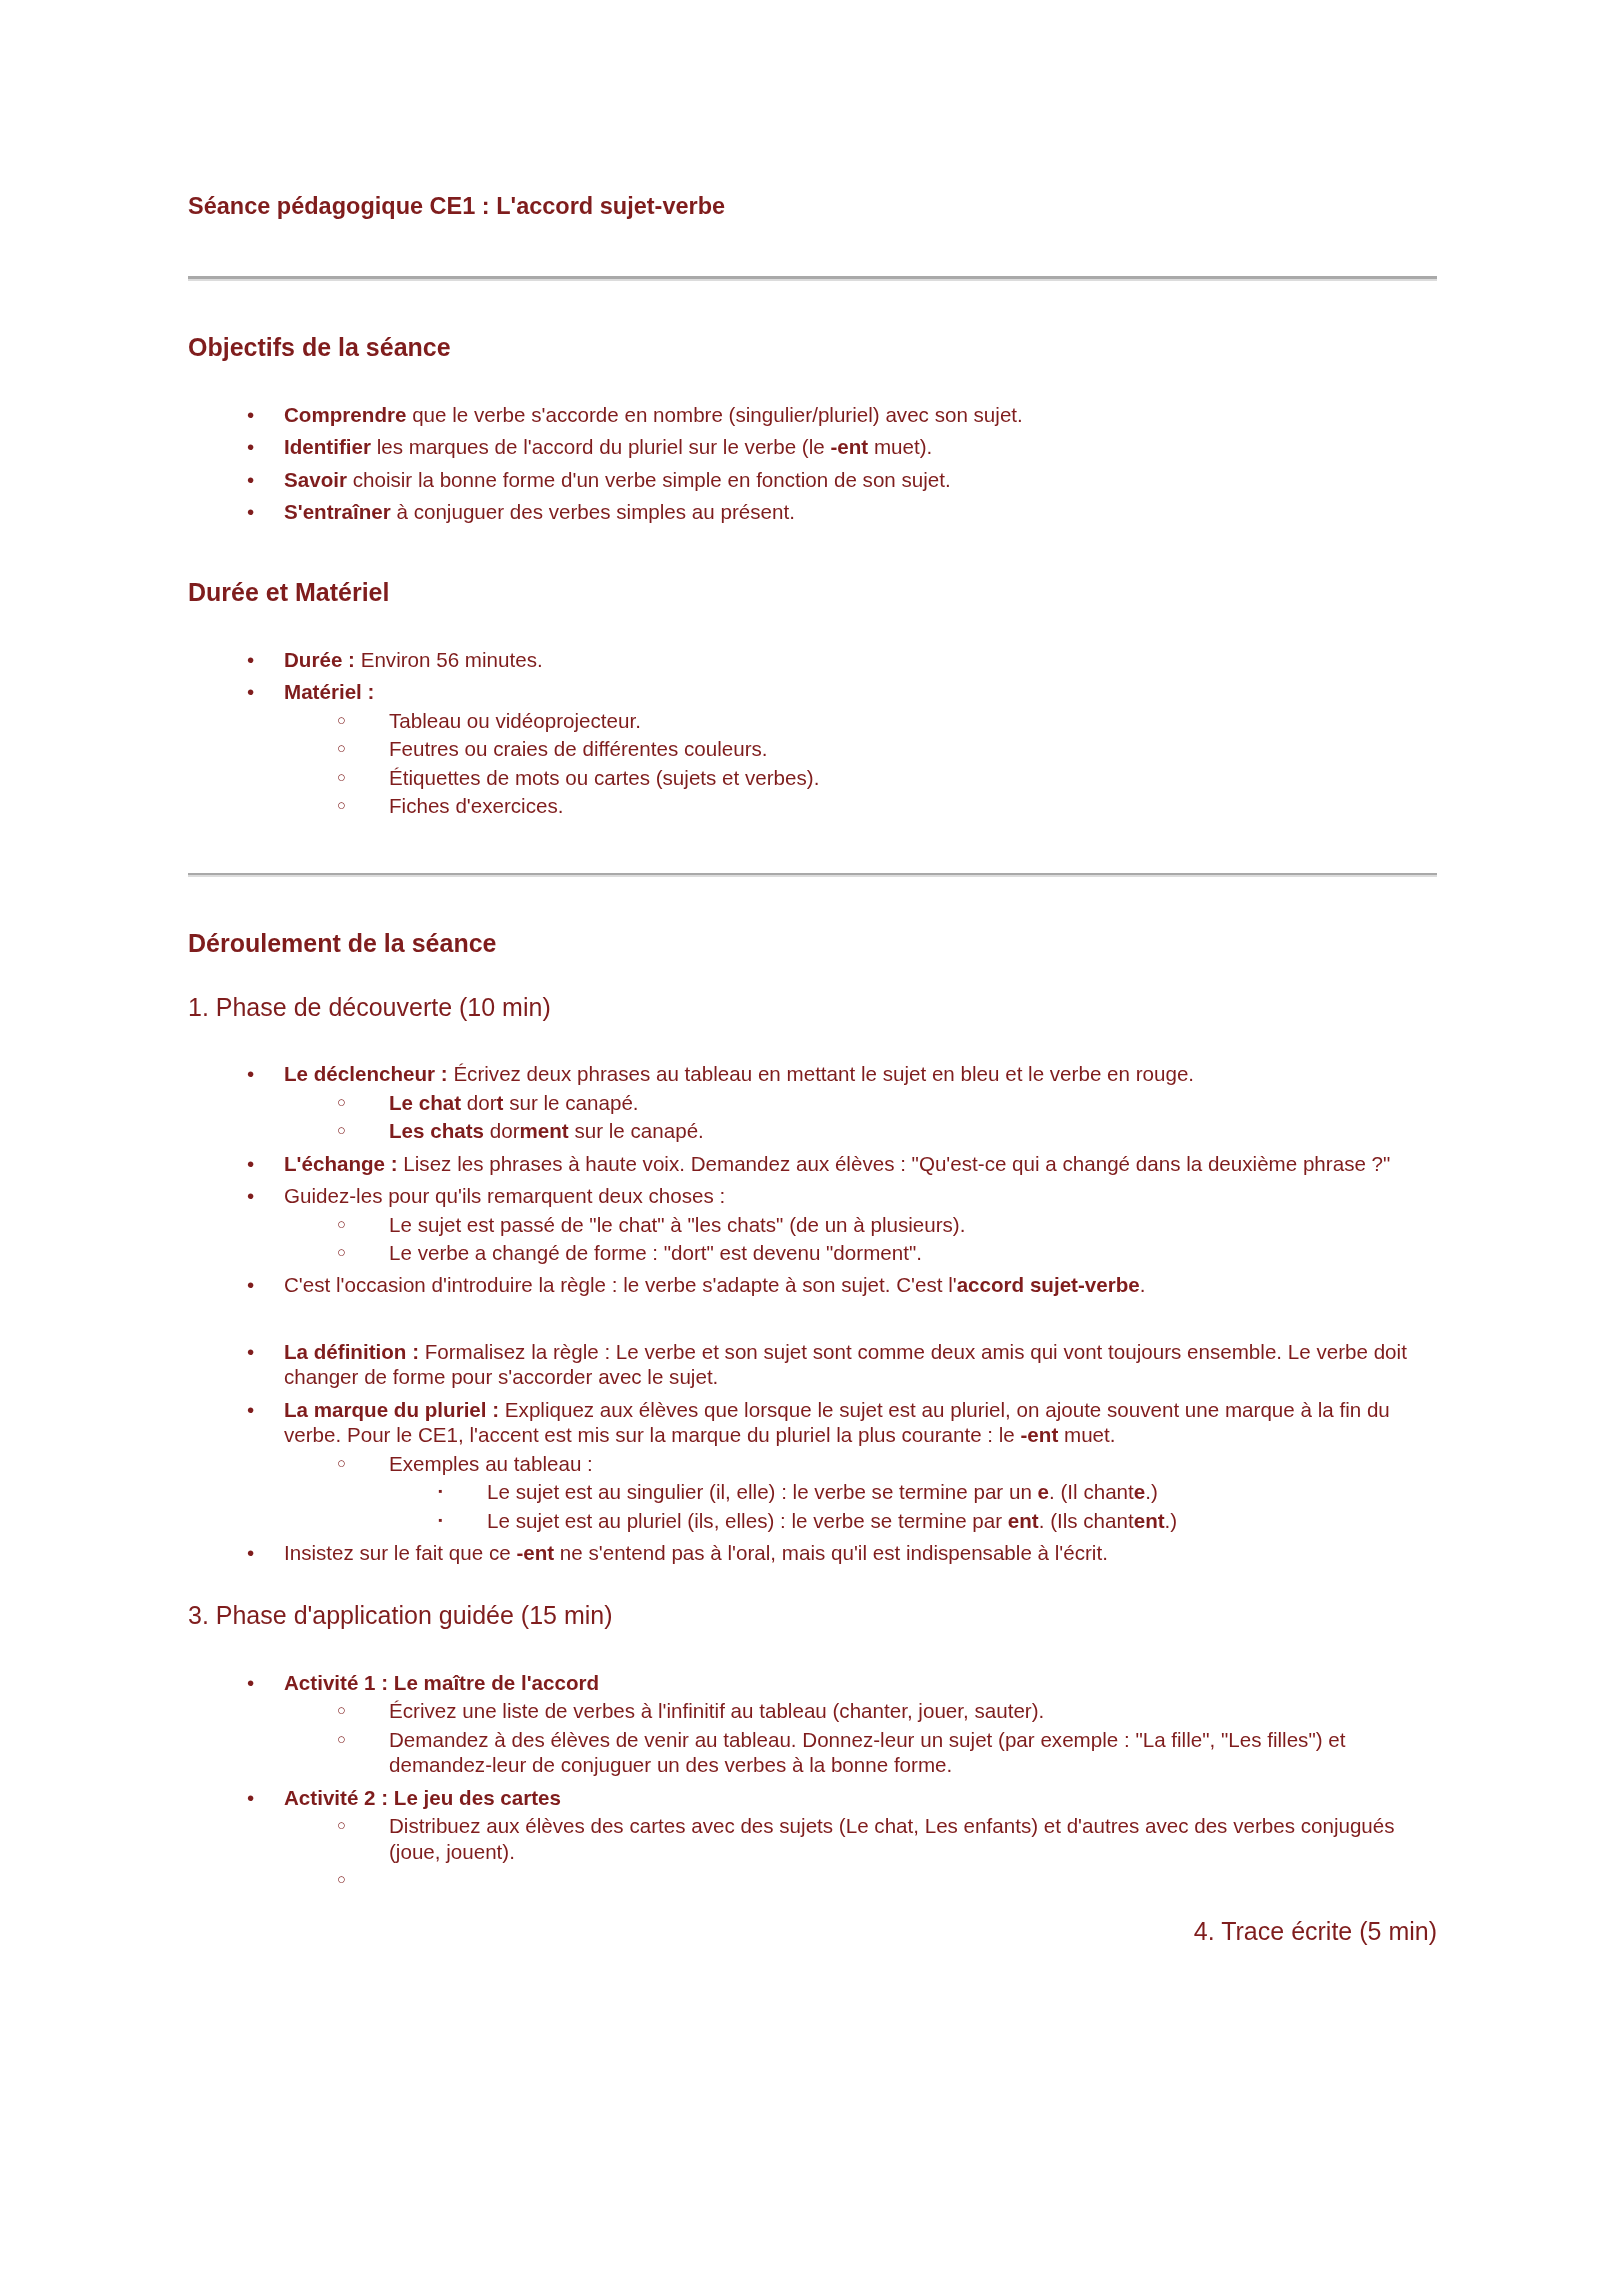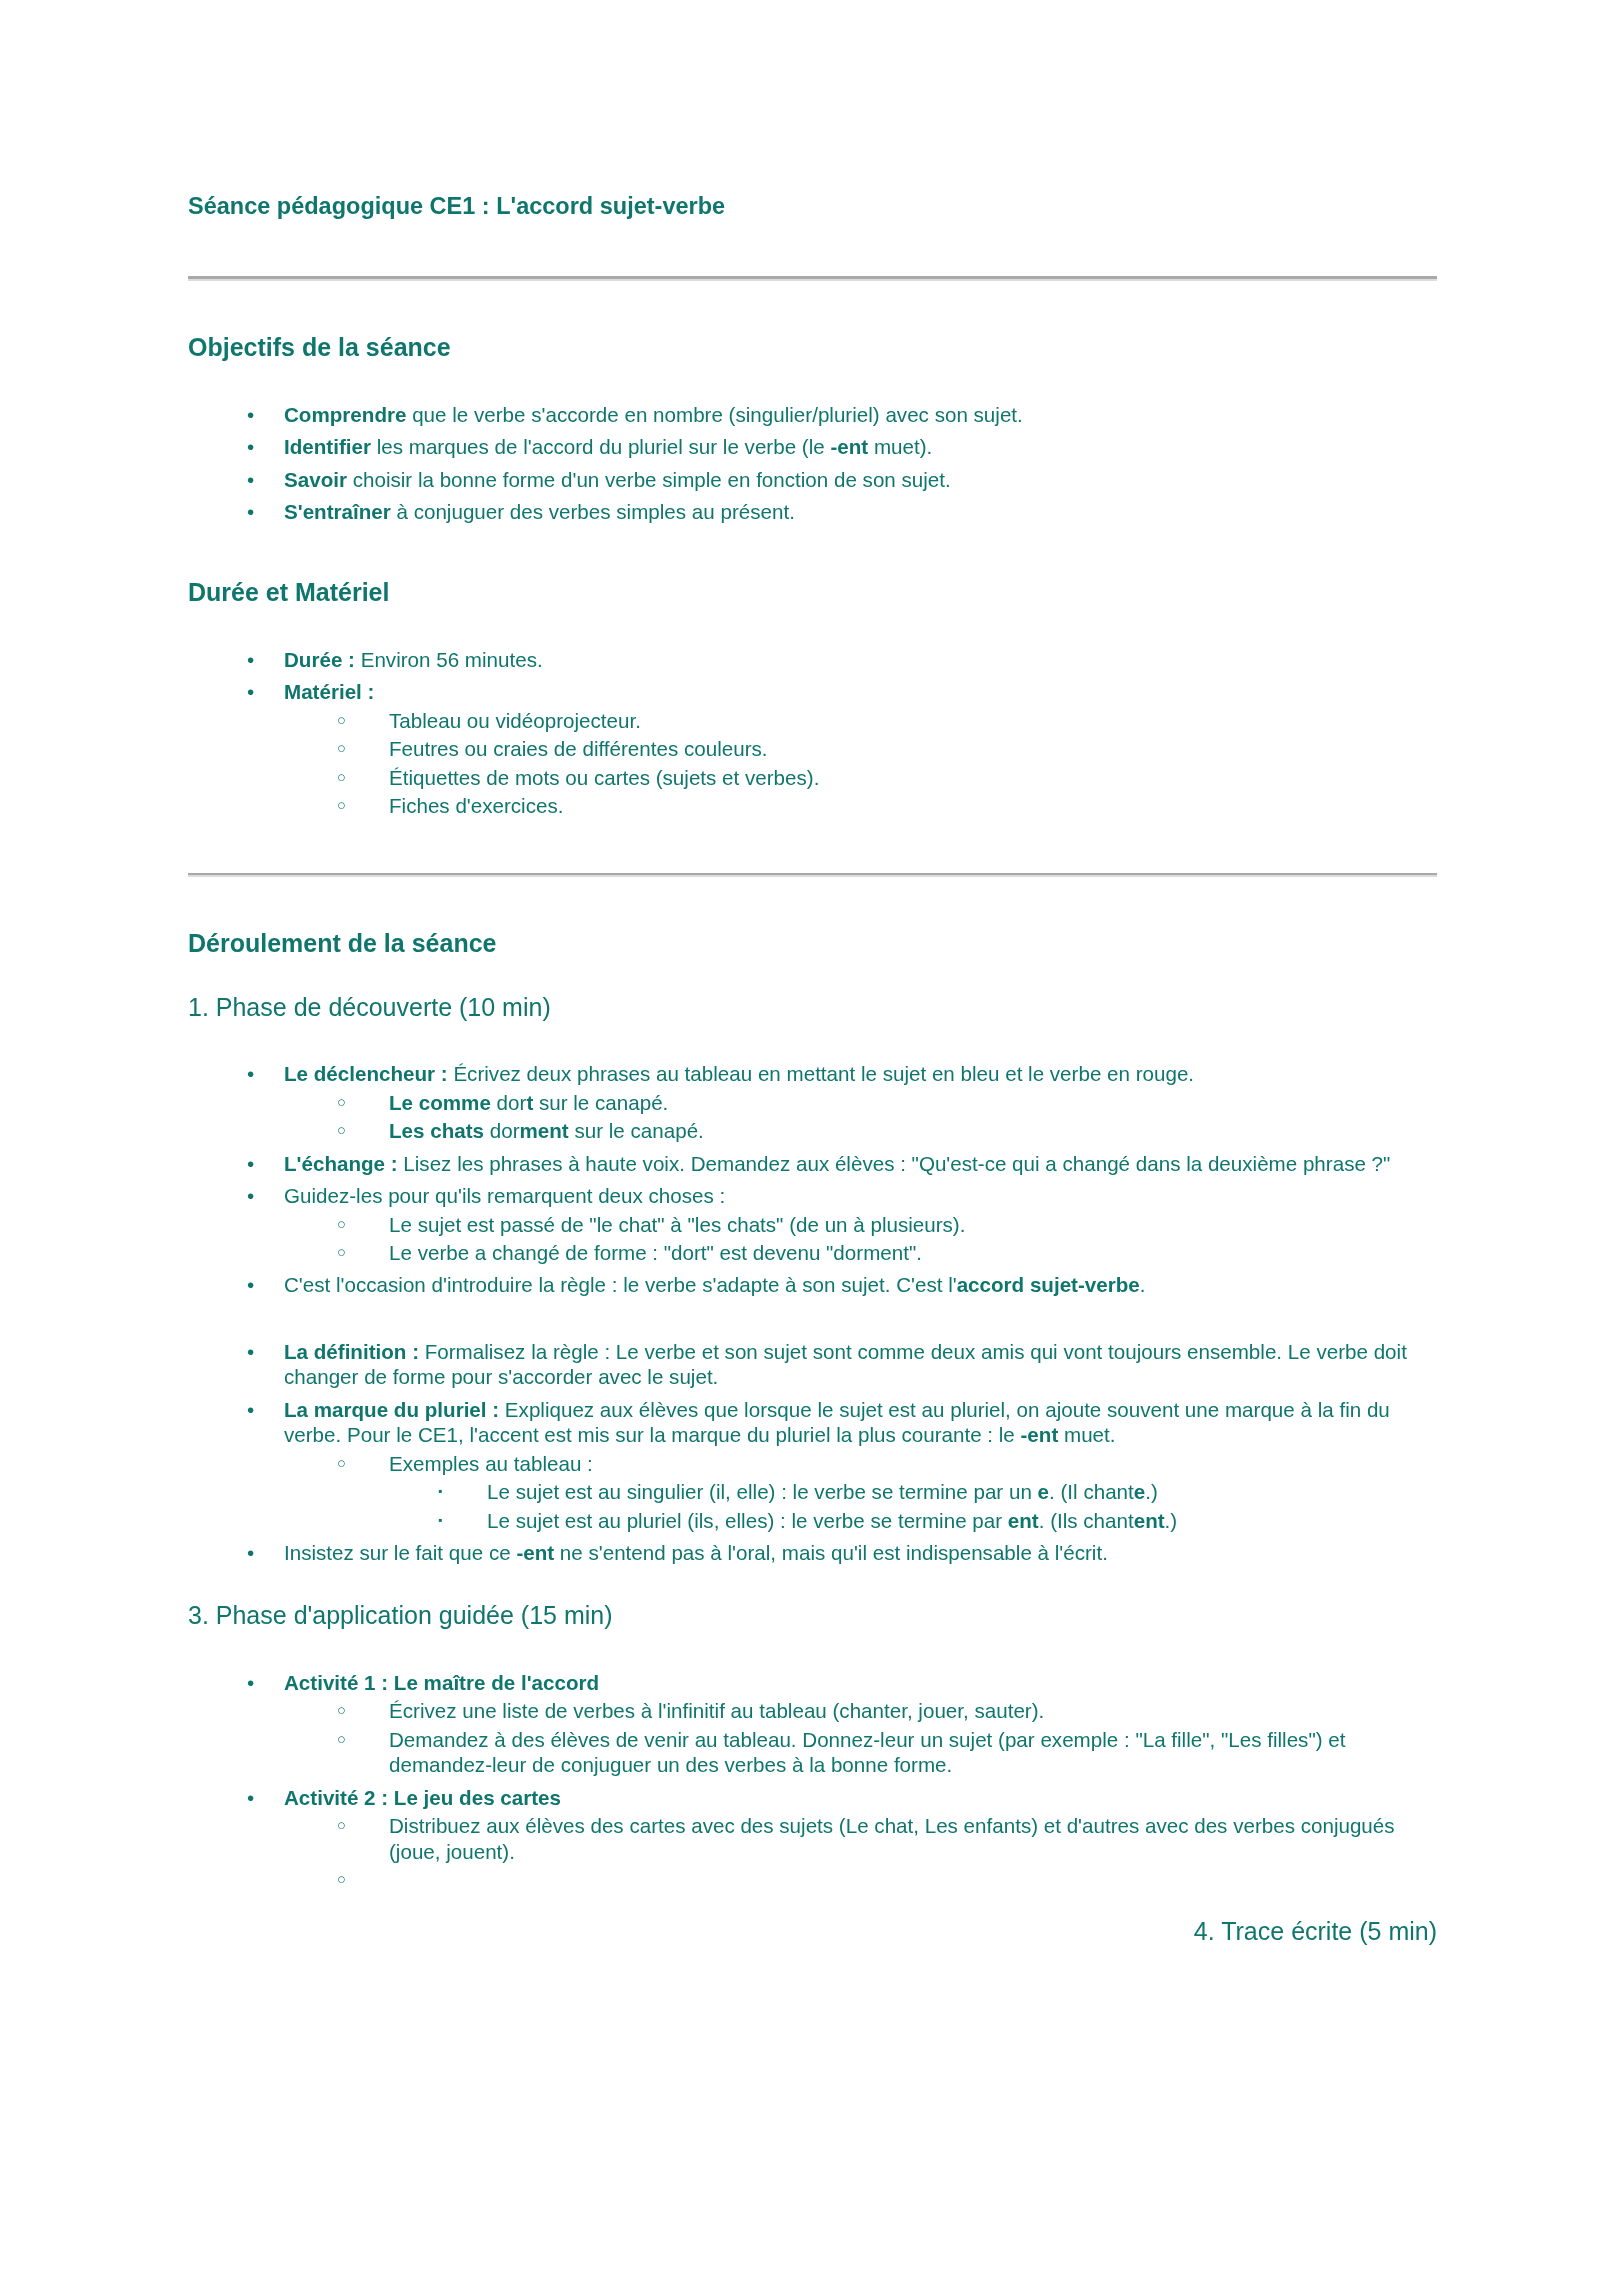--- a/index.html
+++ b/index.html
@@ -1,21 +1,21 @@
 <!DOCTYPE html>
 <html lang="fr"><head>
 <meta charset="utf-8">
 <style>
   html, body { margin: 0; padding: 0; background: #ffffff; }
   .page {
     position: relative;
     width: 1621px;
     height: 2293px;
     background: #ffffff;
-    color: #0f766e;
+    color: #7f1d1d;
     font-family: "Liberation Sans", "DejaVu Sans", sans-serif;
     font-size: 20.6px;
     overflow: hidden;
     box-sizing: border-box;
   }
   .content {
     padding: 193px 184px 0 188px;
     box-sizing: border-box;
   }
   h1.title {
@@ -127,21 +127,21 @@
     <div>
       <h3 class="phase-heading">1. Phase de découverte (10 min)</h3>
       <div class="list">
           <div class="li lvl1">
             <span class="marker">•</span>
             <span class="txt"><span class="b">Le déclencheur :</span><span> Écrivez deux phrases au tableau en mettant le sujet en bleu et le verbe en rouge.</span></span>
           </div>
           <div class="sublist">
             <div class="li lvl2">
               <span class="marker">○</span>
-              <span class="txt"><span class="b">Le comme</span><span> dor</span><span class="b">t</span><span> sur le canapé.</span></span>
+              <span class="txt"><span class="b">Le chat</span><span> dor</span><span class="b">t</span><span> sur le canapé.</span></span>
             </div>
             <div class="li lvl2">
               <span class="marker">○</span>
               <span class="txt"><span class="b">Les chats</span><span> dor</span><span class="b">ment</span><span> sur le canapé.</span></span>
             </div>
           </div>
           <div class="li lvl1">
             <span class="marker">•</span>
             <span class="txt"><span class="b">L'échange :</span><span> Lisez les phrases à haute voix. Demandez aux élèves : "Qu'est-ce qui a changé dans la deuxième phrase ?"</span></span>
           </div>

